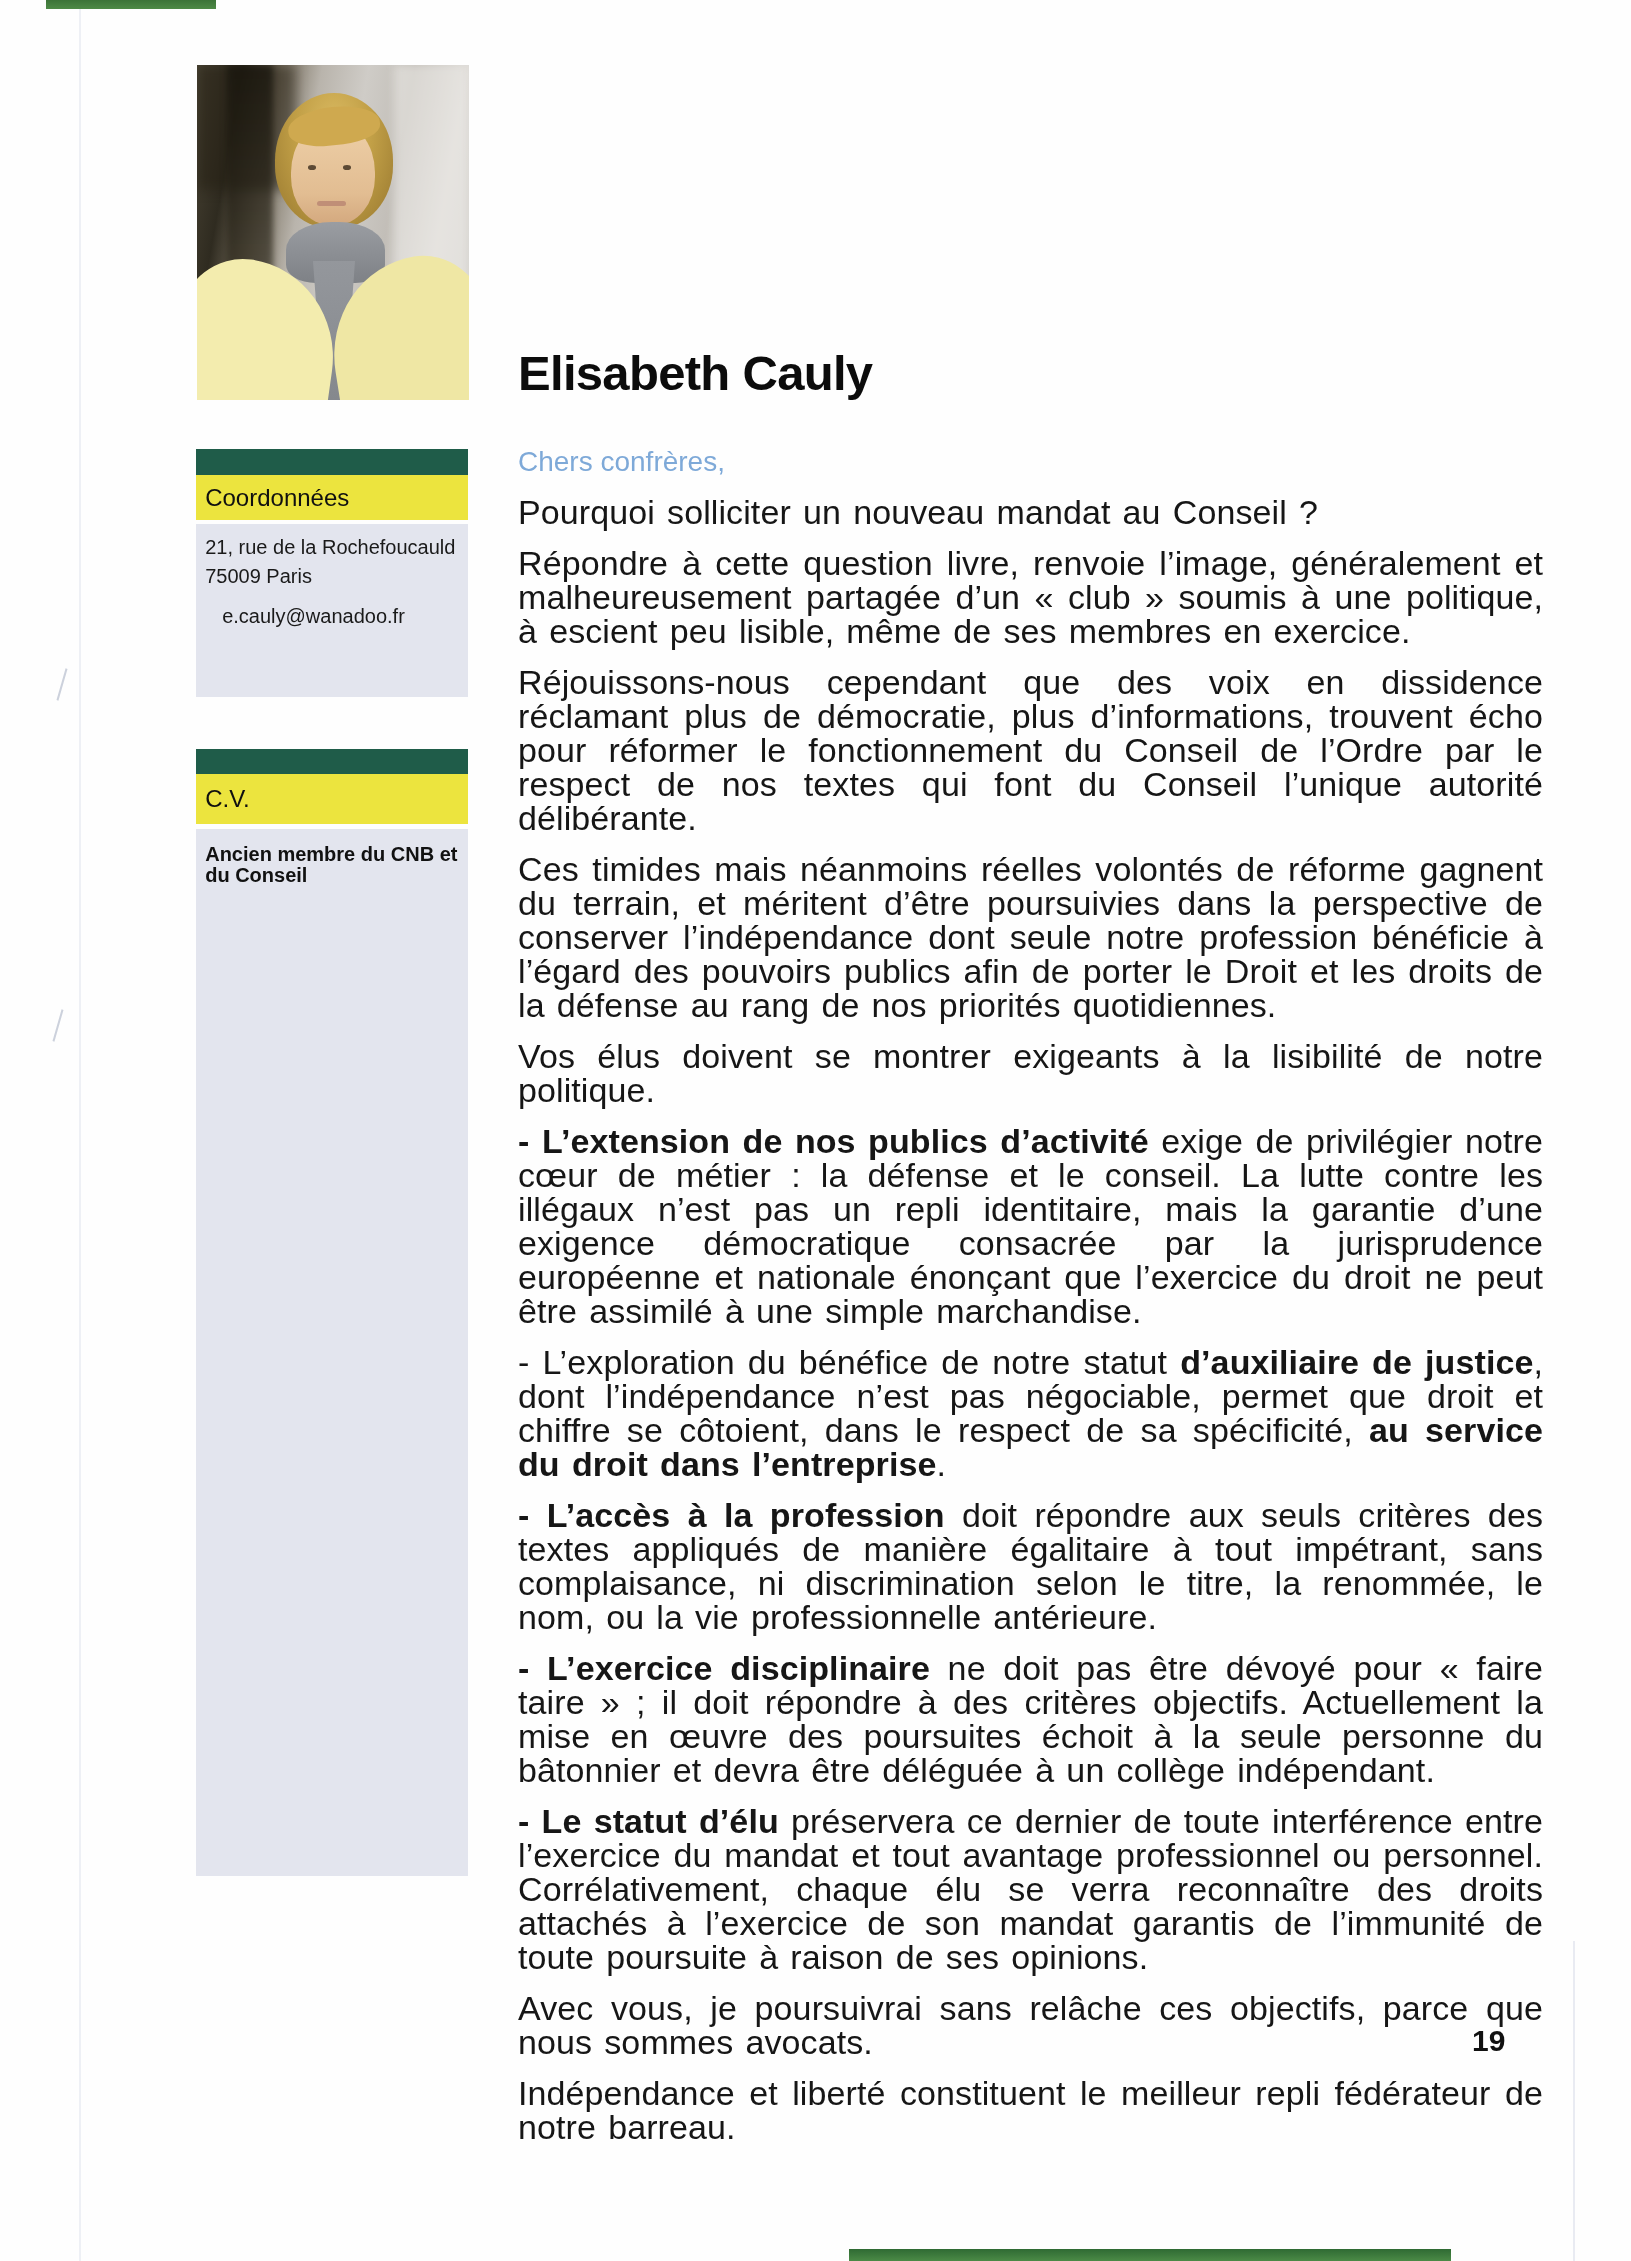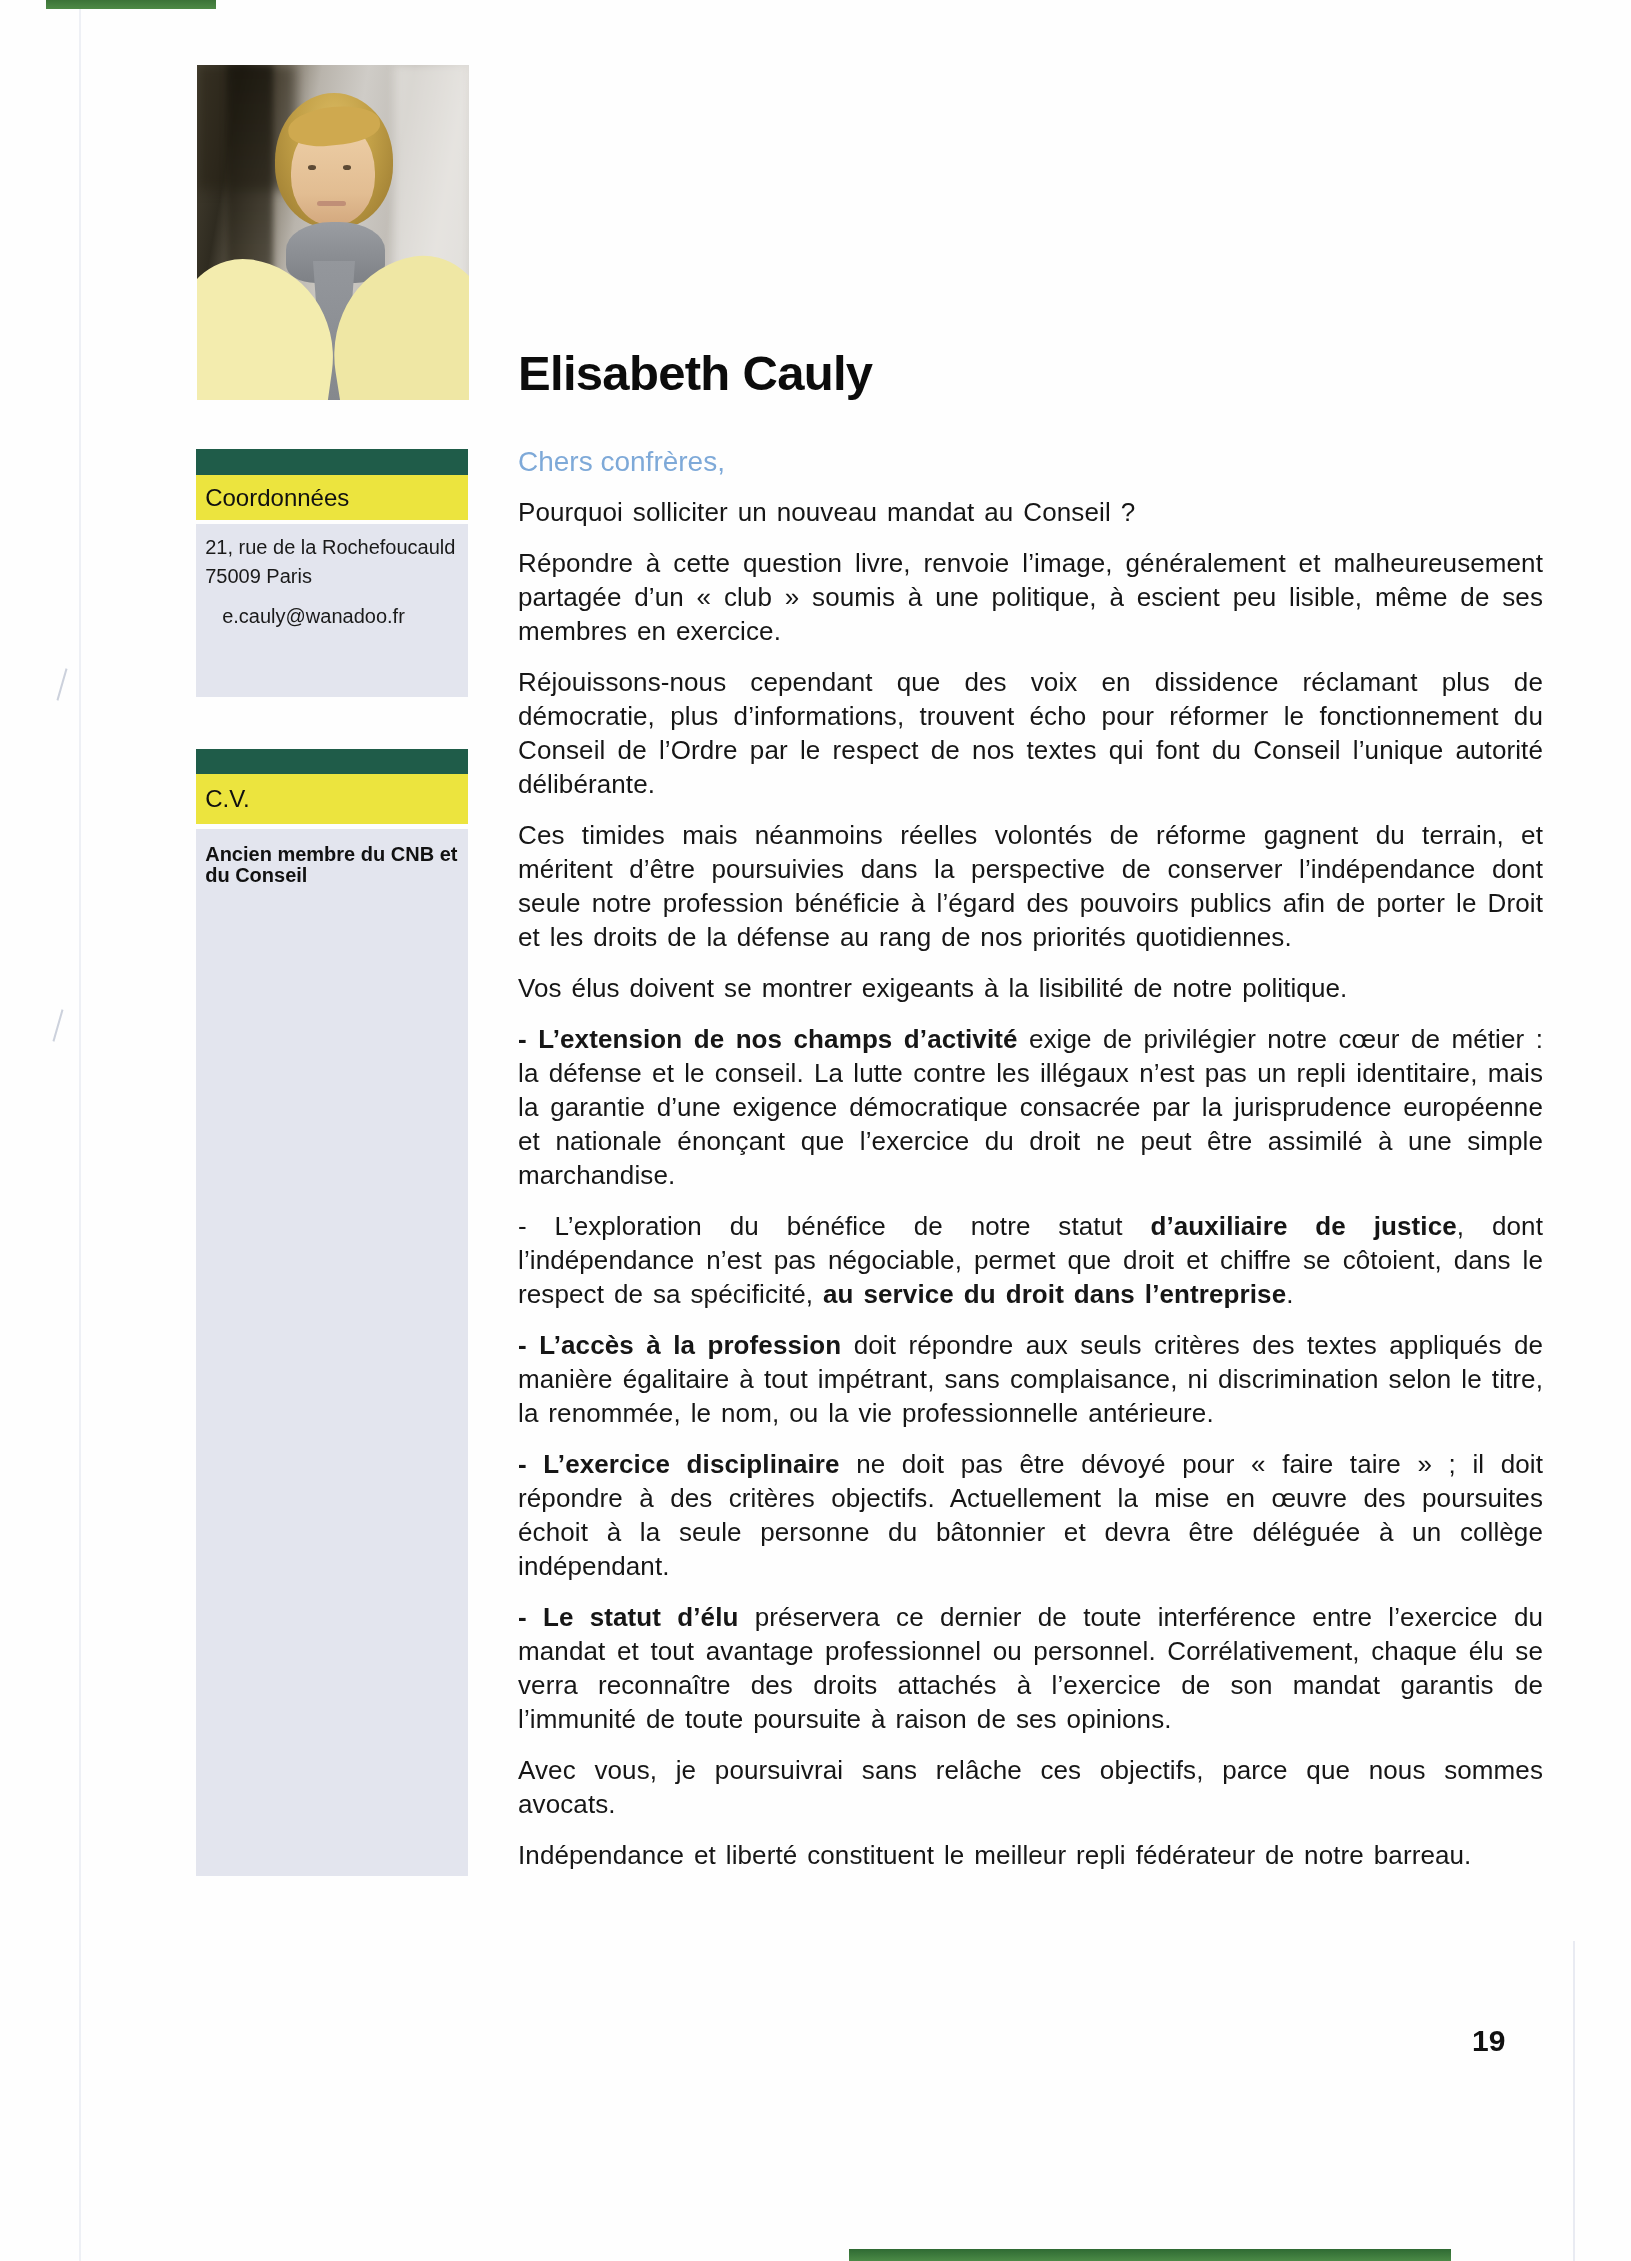--- a/index.html
+++ b/index.html
@@ -50,21 +50,21 @@
   .g2{top:749px;} .y2{top:774px;height:50px;}
   .panel{position:absolute;left:196px;width:272px;background:#e3e5ee;box-sizing:border-box;padding:9.2px 10.5px 0 9.2px;}
   .panel.p1{top:524px;height:173px;}
   .panel.p2{top:829px;height:1047px;padding-top:14.5px;}
   .panel .line{font-size:20px;line-height:29px;color:#1a1a1a;}
   .panel .email{margin-top:11.2px;margin-left:17px;}
   .panel .cv-entry{font-size:20px;line-height:21px;font-weight:700;color:#111;}
 
   
   .bodycol{position:absolute;left:518px;top:495px;width:1025px;}
-  .bodycol p{margin:0 0 17px 0;font-size:26px;line-height:34px;text-align:justify;color:#161616;word-spacing:2.6px;letter-spacing:0.1px;}
+  .bodycol p{margin:0 0 17px 0;font-size:34px;line-height:34px;text-align:justify;color:#161616;word-spacing:2.6px;letter-spacing:0.1px;}
   .bodycol p span.b{font-weight:700;}
 
   .pagenum{position:absolute;left:1472px;top:2024px;font-size:30px;font-weight:700;color:#111;}
 </style>
 </head>
 <body>
 
 <div class="page">
 
   <div class="vline-left"></div>
@@ -109,21 +109,21 @@
   <div class="panel p2">
     <div class="cv-entry">Ancien membre du CNB et du Conseil</div>
   </div>
 
   <div class="bodycol">
       <p><span>Pourquoi solliciter un nouveau mandat au Conseil ?</span></p>
       <p><span>Répondre à cette question livre, renvoie l’image, généralement et malheureusement partagée d’un « club » soumis à une politique, à escient peu lisible, même de ses membres en exercice.</span></p>
       <p><span>Réjouissons-nous cependant que des voix en dissidence réclamant plus de démocratie, plus d’informations, trouvent écho pour réformer le fonctionnement du Conseil de l’Ordre par le respect de nos textes qui font du Conseil l’unique autorité délibérante.</span></p>
       <p><span>Ces timides mais néanmoins réelles volontés de réforme gagnent du terrain, et méritent d’être poursuivies dans la perspective de conserver l’indépendance dont seule notre profession bénéficie à l’égard des pouvoirs publics afin de porter le Droit et les droits de la défense au rang de nos priorités quotidiennes.</span></p>
       <p><span>Vos élus doivent se montrer exigeants à la lisibilité de notre politique.</span></p>
-      <p><span class="b">- L’extension de nos champs d’activité</span><span> exige de privilégier notre cœur de métier : la défense et le conseil. La lutte contre les illégaux n’est pas un repli identitaire, mais la garantie d’une exigence démocratique consacrée par la jurisprudence européenne et nationale énonçant que l’exercice du droit ne peut être assimilé à une simple marchandise.</span></p>
+      <p><span class="b">- L’extension de nos publics d’activité</span><span> exige de privilégier notre cœur de métier : la défense et le conseil. La lutte contre les illégaux n’est pas un repli identitaire, mais la garantie d’une exigence démocratique consacrée par la jurisprudence européenne et nationale énonçant que l’exercice du droit ne peut être assimilé à une simple marchandise.</span></p>
       <p><span>- L’exploration du bénéfice de notre statut </span><span class="b">d’auxiliaire de justice</span><span>, dont l’indépendance n’est pas négociable, permet que droit et chiffre se côtoient, dans le respect de sa spécificité, </span><span class="b">au service du droit dans l’entreprise</span><span>.</span></p>
       <p><span class="b">- L’accès à la profession</span><span> doit répondre aux seuls critères des textes appliqués de manière égalitaire à tout impétrant, sans complaisance, ni discrimination selon le titre, la renommée, le nom, ou la vie professionnelle antérieure.</span></p>
       <p><span class="b">- L’exercice disciplinaire</span><span> ne doit pas être dévoyé pour « faire taire » ; il doit répondre à des critères objectifs. Actuellement la mise en œuvre des poursuites échoit à la seule personne du bâtonnier et devra être déléguée à un collège indépendant.</span></p>
       <p><span class="b">- Le statut d’élu</span><span> préservera ce dernier de toute interférence entre l’exercice du mandat et tout avantage professionnel ou personnel. Corrélativement, chaque élu se verra reconnaître des droits attachés à l’exercice de son mandat garantis de l’immunité de toute poursuite à raison de ses opinions.</span></p>
       <p><span>Avec vous, je poursuivrai sans relâche ces objectifs, parce que nous sommes avocats.</span></p>
       <p><span>Indépendance et liberté constituent le meilleur repli fédérateur de notre barreau.</span></p>
     </div>
 
   <div class="pagenum">19</div>
   <div class="bottom-bar"></div>

